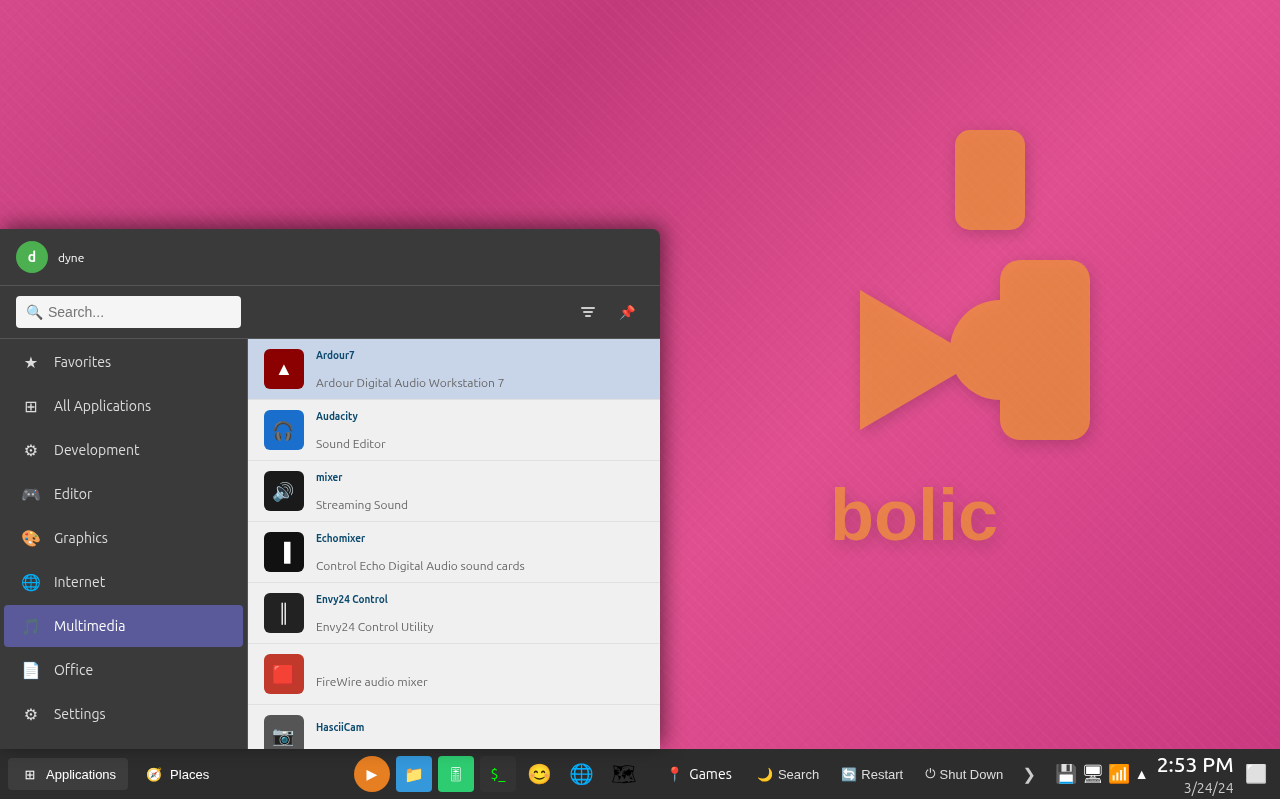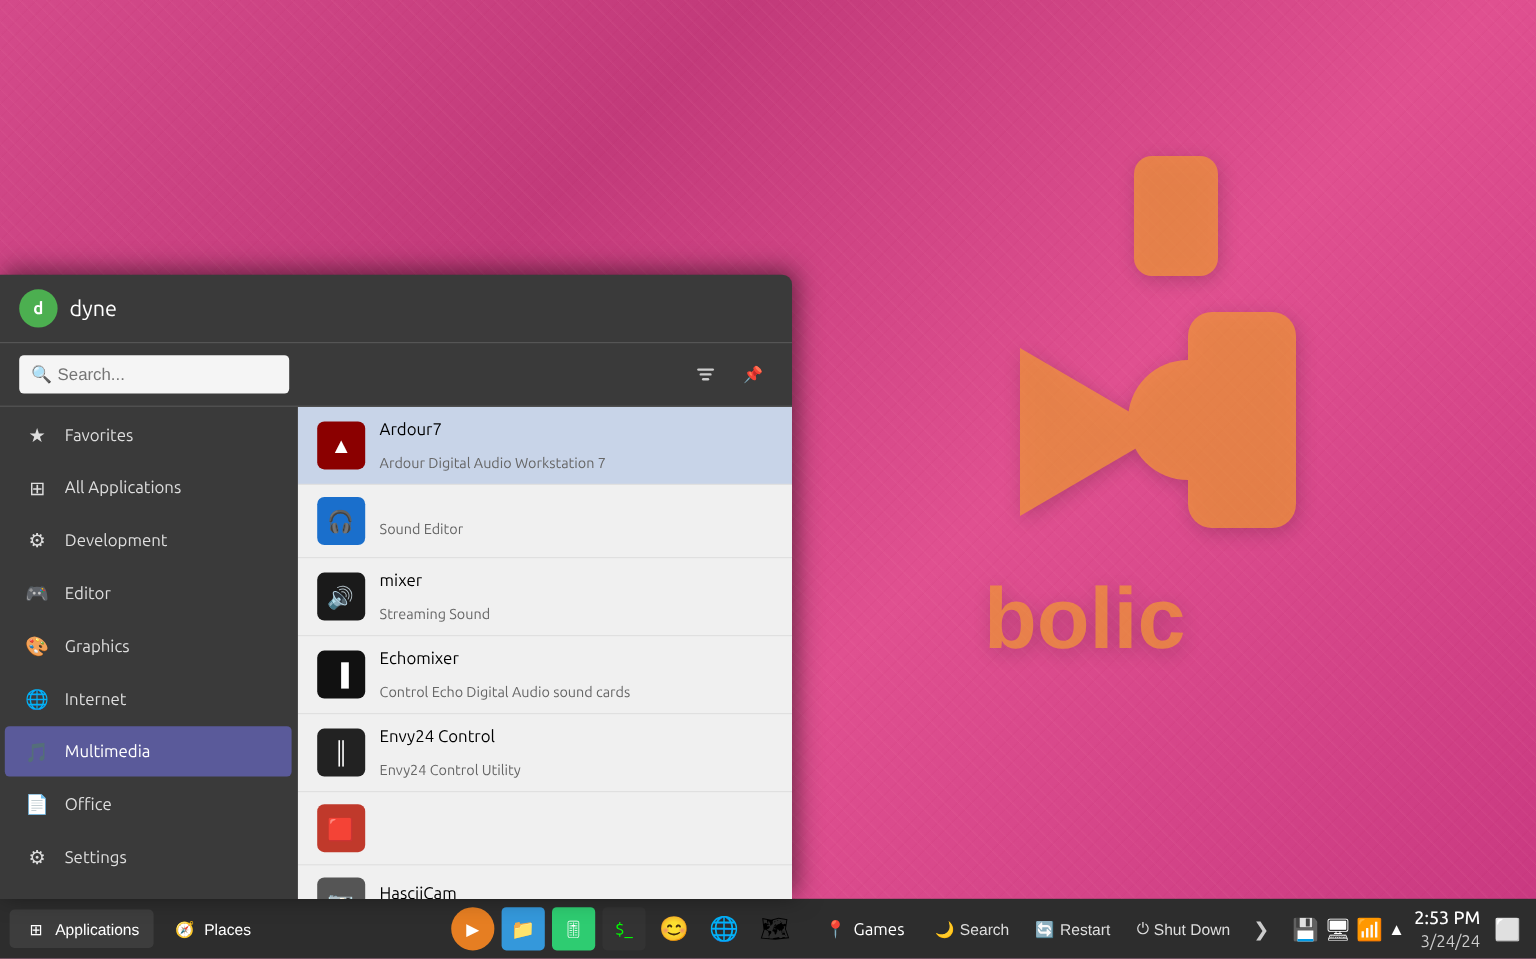--- a/index.html
+++ b/index.html
@@ -110,21 +110,21 @@
       padding: 0 12px;
       color: #fff;
     }
 
     #clock {
       text-align: right;
       line-height: 1.3;
     }
 
     #clock-time {
-      font-size: 15px;
+      font-size: 21px;
       font-weight: 500;
     }
 
     #clock-date {
       font-size: 14px;
       color: #ccc;
     }
 
     
     #app-menu {
@@ -158,21 +158,21 @@
       display: flex;
       align-items: center;
       justify-content: center;
       color: #fff;
       font-weight: bold;
       font-size: 14px;
     }
 
     #user-name {
       color: #fff;
-      font-size: 18px;
+      font-size: 12px;
     }
 
     
     #search-bar {
       display: flex;
       align-items: center;
       gap: 8px;
       padding: 10px 16px;
       border-bottom: 1px solid #555;
     }
@@ -280,23 +280,23 @@
       display: flex;
       align-items: center;
       justify-content: center;
       flex-shrink: 0;
       font-size: 20px;
       overflow: hidden;
     }
 
     .app-info { flex: 1; }
     .app-name {
-      font-size: 14px;
-      font-weight: 400;
-      color: #000000;
+      font-size: 10px;
+      font-weight: 700;
+      color: #0c4a6e;
     }
     .app-desc {
       font-size: 12px;
       color: #666;
       margin-top: 15px;
     }
 
     
     .icon-ardour { background: #8B0000; }
     .icon-audacity { background: #2196F3; }
@@ -351,21 +351,21 @@
 
     
     #logo-area {
       position: absolute;
       top: 100px;
       right: 100px;
       width: 400px;
       height: 500px;
       display: flex;
       align-items: center;
-      justify-content: center;
+      justify-content: flex-end;
       opacity: 0.7;
     }
 
     
     .logo-svg {
       filter: drop-shadow(2px 4px 8px rgba(0,0,0,0.3));
     }
   </style>
 </head>
 <body>
@@ -463,20 +463,21 @@
     <div class="app-item selected">
       <div class="app-icon icon-ardour" style="background:#8B0000; color:#fff; font-size:18px;">▲</div>
       <div class="app-info">
         <div class="app-name">Ardour7</div>
         <div class="app-desc">Ardour Digital Audio Workstation 7</div>
       </div>
     </div>
         <div class="app-item">
       <div class="app-icon icon-audacity" style="background:#1a6fcc; color:#fff; font-size:18px;">🎧</div>
       <div class="app-info">
+        <div class="app-name">Audacity</div>
         <div class="app-desc">Sound Editor</div>
       </div>
     </div>
         <div class="app-item">
       <div class="app-icon icon-butt" style="background:#1a1a1a; color:#fff; font-size:18px;">🔊</div>
       <div class="app-info">
         <div class="app-name">mixer</div>
         <div class="app-desc">Streaming Sound</div>
       </div>
     </div>
@@ -490,20 +491,21 @@
         <div class="app-item">
       <div class="app-icon icon-envy" style="background:#222; color:#fff; font-size:18px;">║</div>
       <div class="app-info">
         <div class="app-name">Envy24 Control</div>
         <div class="app-desc">Envy24 Control Utility</div>
       </div>
     </div>
         <div class="app-item">
       <div class="app-icon icon-ffado" style="background:#c0392b; color:#fff; font-size:18px;">🟥</div>
       <div class="app-info">
+        <div class="app-desc">FireWire audio mixer</div>
       </div>
     </div>
         <div class="app-item">
       <div class="app-icon icon-hasciicam" style="background:#555; color:#fff; font-size:18px;">📷</div>
       <div class="app-info">
         <div class="app-name">HasciiCam</div>
         <div class="app-desc"></div>
       </div>
     </div>
       </div>

